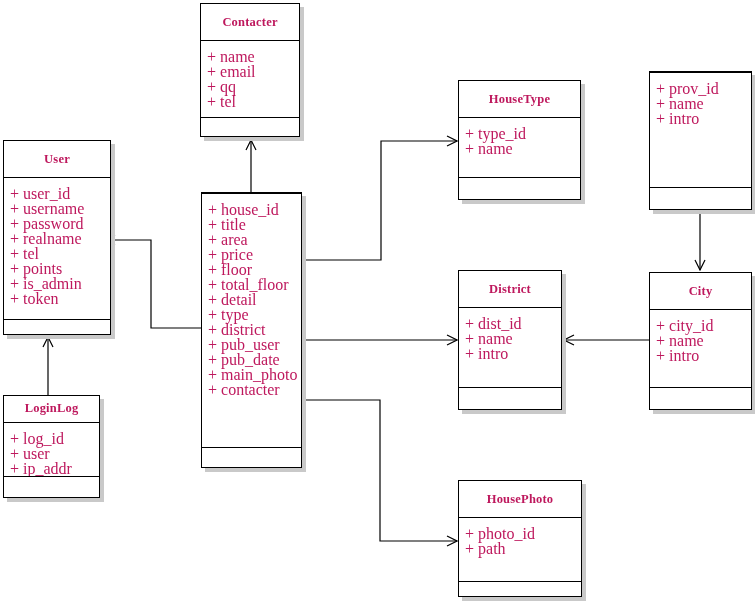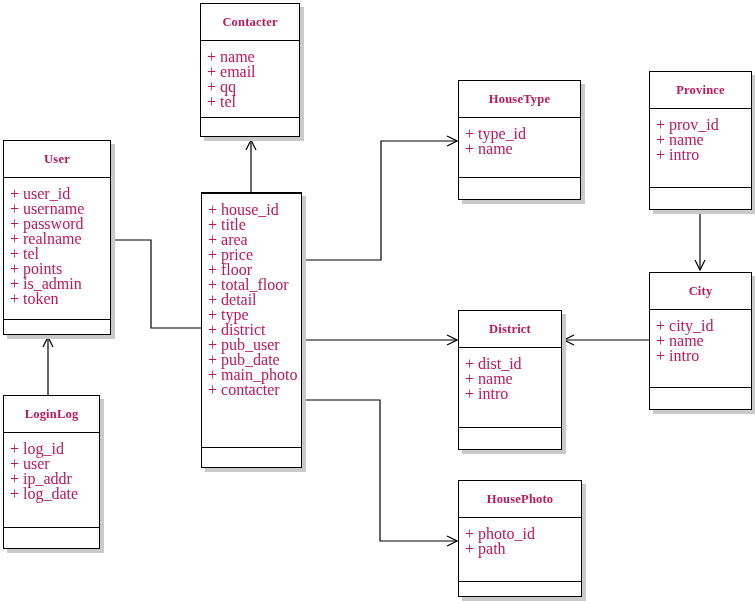--- a/index.html
+++ b/index.html
@@ -99,21 +99,21 @@
         <div>+ username</div>
         <div>+ password</div>
         <div>+ realname</div>
         <div>+ tel</div>
         <div>+ points</div>
         <div>+ is_admin</div>
         <div>+ token</div>
       </div>
       <div class="footer" style="height: 15px;"></div>
     </div>
-    <div class="uml-class" style="left: 3px; top: 395px; width: 97px; height: 154px;">
+    <div class="uml-class" style="left: 3px; top: 395px; width: 97px; height: 103px;">
       <div class="title">LoginLog</div>
       <div class="attrs">
         <div>+ log_id</div>
         <div>+ user</div>
         <div>+ ip_addr</div>
         <div>+ log_date</div>
       </div>
       <div class="footer" style="height: 21px;"></div>
     </div>
     <div class="uml-class" style="left: 201px; top: 192px; width: 101px; height: 276px;">
@@ -136,29 +136,28 @@
     </div>
     <div class="uml-class" style="left: 458px; top: 80px; width: 123px; height: 120px;">
       <div class="title">HouseType</div>
       <div class="attrs">
         <div>+ type_id</div>
         <div>+ name</div>
       </div>
       <div class="footer" style="height: 22px;"></div>
     </div>
     <div class="uml-class" style="left: 649px; top: 71px; width: 103px; height: 139px;">
-      <div class="title">Province</div>
       <div class="attrs">
         <div>+ prov_id</div>
         <div>+ name</div>
         <div>+ intro</div>
       </div>
       <div class="footer" style="height: 22px;"></div>
     </div>
-    <div class="uml-class" style="left: 458px; top: 270px; width: 104px; height: 140px; margin-top: 40px;">
+    <div class="uml-class" style="left: 458px; top: 270px; width: 104px; height: 140px;">
       <div class="title">District</div>
       <div class="attrs">
         <div>+ dist_id</div>
         <div>+ name</div>
         <div>+ intro</div>
       </div>
       <div class="footer" style="height: 22px;"></div>
     </div>
     <div class="uml-class" style="left: 649px; top: 272px; width: 103px; height: 138px;">
       <div class="title">City</div>

